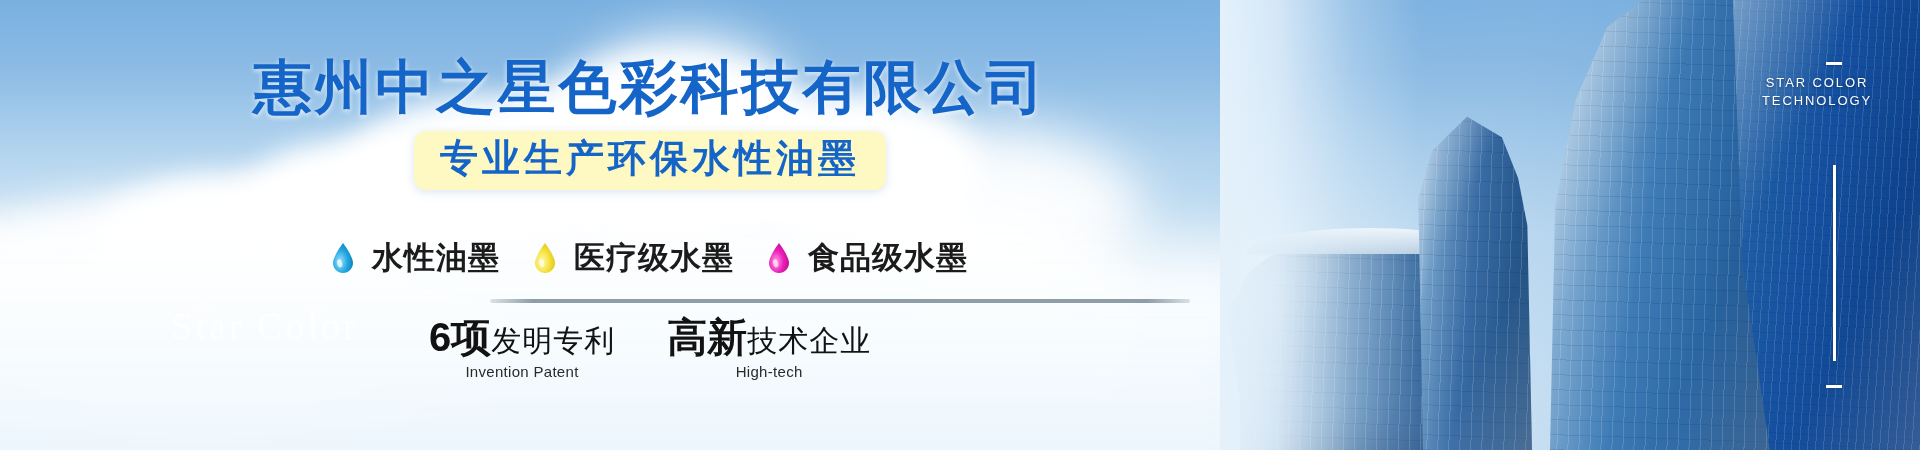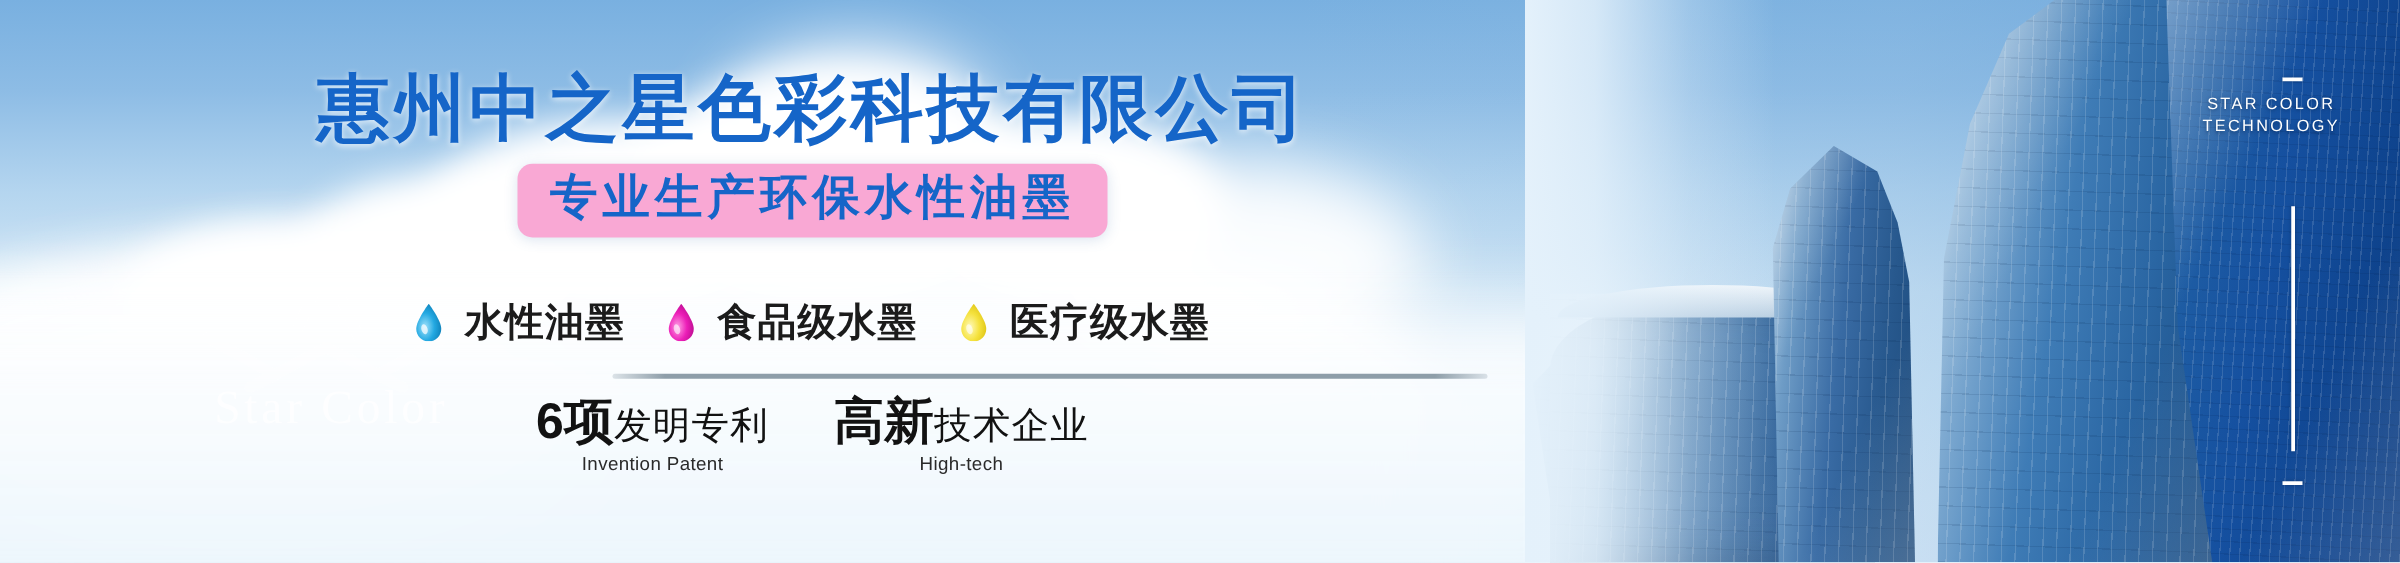--- a/index.html
+++ b/index.html
@@ -137,21 +137,21 @@
 
   .title{
     position:absolute; left:0; top:58px; width:1300px; text-align:center;
     font-size:58px; font-weight:bold; color:#1565c8; letter-spacing:3px;
     line-height:1; white-space:nowrap;
     text-shadow:0 2px 5px rgba(255,255,255,.75);
   }
 
   .badge-wrap{ position:absolute; left:0; top:131px; width:1300px; text-align:center; }
   .badge{
-    display:inline-block; background:#f9a8d4; border-radius:12px;
+    display:inline-block; background:#fef9c3; border-radius:12px;
     padding:8px 26px 11px; box-shadow:0 2px 10px rgba(60,110,170,.18);
     font-size:38px; font-weight:bold; color:#1565c8; letter-spacing:4px; line-height:1.05;
   }
 
   .features{
     position:absolute; left:0; top:242px; width:1300px;
     display:flex; justify-content:center; align-items:center; gap:34px;
   }
   .feat{ display:flex; align-items:center; gap:18px; }
   .feat-label{
@@ -267,47 +267,47 @@
             </defs>
           <path d="M11 0 C11 0 21 13.2 21 20.1 C21 25.6 16.6 30 11 30 C5.4 30 1 25.6 1 20.1 C1 13.2 11 0 11 0 Z" fill="url(#gC)"></path>
           <ellipse cx="7.6" cy="20.4" rx="2.5" ry="4.1" fill="#ffffff" opacity=".72" transform="rotate(-16 7.6 20.4)"></ellipse>
         </svg>
         <span class="feat-label">水性油墨</span>
       </div>
 
       <div class="feat">
         <svg class="drop" viewBox="0 0 22 30" aria-hidden="true">
           <defs>
+              <radialGradient id="gY" cx="35%" cy="62%" r="72%">
+            <stop offset="0%" stop-color="#fff9b8"></stop>
+                <stop offset="52%" stop-color="#f5e23e"></stop>
+                <stop offset="100%" stop-color="#ddc211"></stop>
+          </radialGradient>
+            </defs>
+          <path d="M11 0 C11 0 21 13.2 21 20.1 C21 25.6 16.6 30 11 30 C5.4 30 1 25.6 1 20.1 C1 13.2 11 0 11 0 Z" fill="url(#gY)"></path>
+          <ellipse cx="7.6" cy="20.4" rx="2.5" ry="4.1" fill="#ffffff" opacity=".60" transform="rotate(-16 7.6 20.4)"></ellipse>
+        </svg>
+        <span class="feat-label">医疗级水墨</span>
+      </div>
+
+      <div class="feat">
+        <svg class="drop" viewBox="0 0 22 30" aria-hidden="true">
+          <defs>
               <radialGradient id="gM" cx="35%" cy="62%" r="72%">
             <stop offset="0%" stop-color="#ff9ee4"></stop>
                 <stop offset="52%" stop-color="#ec1fb8"></stop>
                 <stop offset="100%" stop-color="#b60b8c"></stop>
           </radialGradient>
             </defs>
           <path d="M11 0 C11 0 21 13.2 21 20.1 C21 25.6 16.6 30 11 30 C5.4 30 1 25.6 1 20.1 C1 13.2 11 0 11 0 Z" fill="url(#gM)"></path>
           <ellipse cx="7.6" cy="20.4" rx="2.5" ry="4.1" fill="#ffffff" opacity=".62" transform="rotate(-16 7.6 20.4)"></ellipse>
         </svg>
         <span class="feat-label">食品级水墨</span>
       </div>
 
-      <div class="feat">
-        <svg class="drop" viewBox="0 0 22 30" aria-hidden="true">
-          <defs>
-              <radialGradient id="gY" cx="35%" cy="62%" r="72%">
-            <stop offset="0%" stop-color="#fff9b8"></stop>
-                <stop offset="52%" stop-color="#f5e23e"></stop>
-                <stop offset="100%" stop-color="#ddc211"></stop>
-          </radialGradient>
-            </defs>
-          <path d="M11 0 C11 0 21 13.2 21 20.1 C21 25.6 16.6 30 11 30 C5.4 30 1 25.6 1 20.1 C1 13.2 11 0 11 0 Z" fill="url(#gY)"></path>
-          <ellipse cx="7.6" cy="20.4" rx="2.5" ry="4.1" fill="#ffffff" opacity=".60" transform="rotate(-16 7.6 20.4)"></ellipse>
-        </svg>
-        <span class="feat-label">医疗级水墨</span>
-      </div>
-
     </div>
 
     <div class="divider"></div>
 
     <div class="awards">
 
       <div class="award">
         <div class="award-cn">
           <span class="award-strong">6项</span><span class="award-rest">发明专利</span>
         </div>

